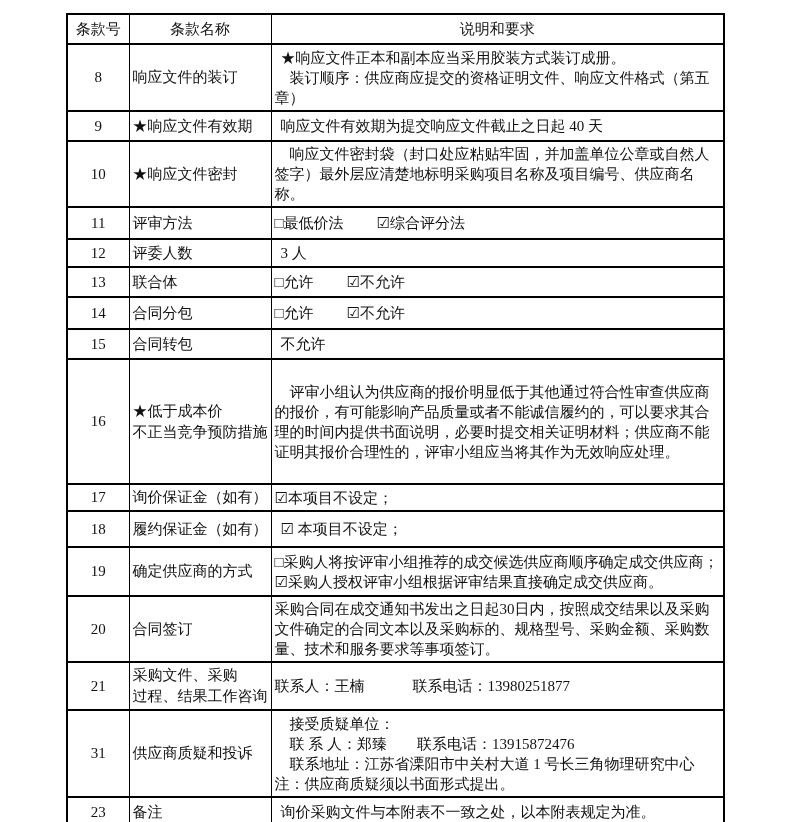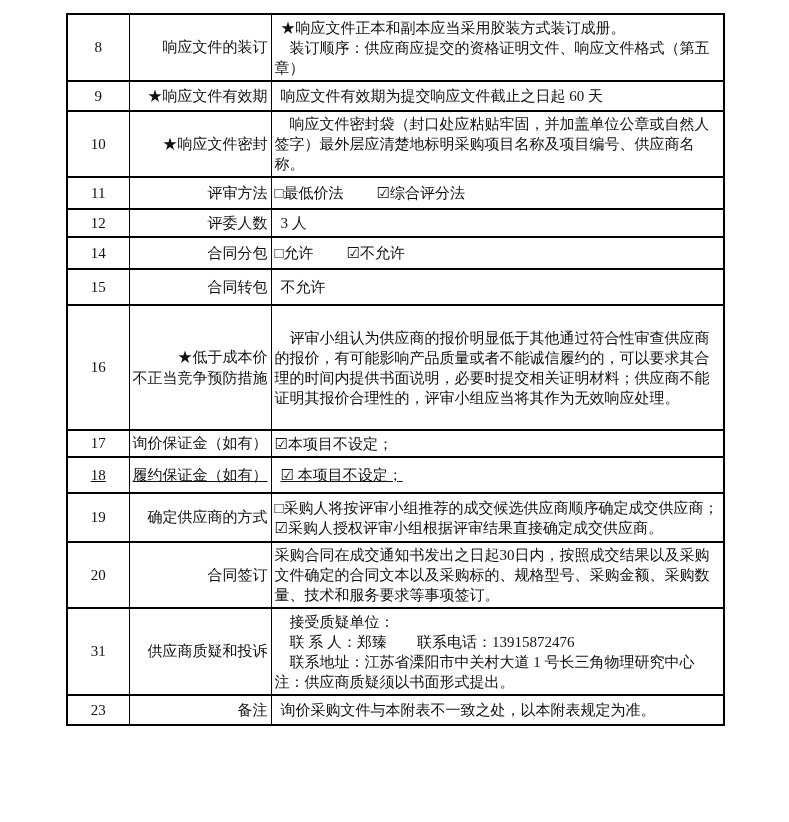--- a/index.html
+++ b/index.html
@@ -19,21 +19,21 @@
     border-top-width:2px;border-bottom-width:2px;
     vertical-align:middle;
     font-weight:normal;
     font-size:15px;
     padding:2px 3px;
   }
   col.c-no{width:62px;}
   col.c-name{width:142px;}
   col.c-desc{width:453px;}
   td.no{text-align:center;}
-  td.name{text-align:right;white-space:pre-line;line-height:21px;padding:1px 2px;}
+  td.name{text-align:left;white-space:pre-line;line-height:21px;padding:1px 2px;}
   td.desc{text-align:left;font-size:16px;line-height:20px;padding:2px 5px 2px 4px;}
   th.hdr{text-align:center;font-size:15px;}
   .ind{text-indent:1em;}
   .ind-sm{text-indent:0.4em;}
   .lh-wide{line-height:31px;}
   .bold{font-weight:bold;}
   .opt-gap{margin-right:2.2em;}
   .contact-gap{margin-right:3.2em;}
 </style>
 </head>
@@ -41,35 +41,40 @@
 
 <div class="page">
   <table class="doc">
     <colgroup>
         <col class="c-no">
         <col class="c-name">
         <col class="c-desc">
       </colgroup>
 
     <tbody>
+        <tr style="height:30px;">
+      <th class="hdr">条款号</th>
+      <th class="hdr">条款名称</th>
+      <th class="hdr">说明和要求</th>
+    </tr>
 
     <tr style="height:67px;">
       <td class="no">8</td>
       <td class="name">响应文件的装订</td>
       <td class="desc">
         <div class="ind-sm">★响应文件正本和副本应当采用胶装方式装订成册。</div>
         <div class="ind">装订顺序：供应商应提交的资格证明文件、响应文件格式（第五章）</div>
       </td>
     </tr>
 
     <tr style="height:30px;">
       <td class="no">9</td>
       <td class="name">★响应文件有效期</td>
       <td class="desc">
-        <div class="ind-sm">响应文件有效期为提交响应文件截止之日起 60 天</div>
+        <div class="ind-sm">响应文件有效期为提交响应文件截止之日起 40 天</div>
       </td>
     </tr>
 
     <tr style="height:65px;">
       <td class="no">10</td>
       <td class="name">★响应文件密封</td>
       <td class="desc">
         <div class="ind">响应文件密封袋（封口处应粘贴牢固，并加盖单位公章或自然人签字）最外层应清楚地标明采购项目名称及项目编号、供应商名称。</div>
       </td>
     </tr>
@@ -83,30 +88,37 @@
     </tr>
 
     <tr style="height:28px;">
       <td class="no">12</td>
       <td class="name">评委人数</td>
       <td class="desc">
         <div class="ind-sm">3 人</div>
       </td>
     </tr>
 
+    <tr style="height:30px;">
+      <td class="no">13</td>
+      <td class="name">联合体</td>
+      <td class="desc">
+        <span class="opt-gap">□允许</span><span>☑不允许</span>
+      </td>
+    </tr>
 
     <tr style="height:32px;margin-top:40px;">
       <td class="no">14</td>
       <td class="name">合同分包</td>
       <td class="desc">
         <span class="opt-gap">□允许</span><span>☑不允许</span>
       </td>
     </tr>
 
-    <tr style="height:36px;">
+    <tr style="height:30px;">
       <td class="no">15</td>
       <td class="name">合同转包</td>
       <td class="desc">
         <div class="ind-sm">不允许</div>
       </td>
     </tr>
 
     <tr style="height:125px;">
       <td class="no">16</td>
       <td class="name">★低于成本价
@@ -117,21 +129,21 @@
     </tr>
 
     <tr style="height:25px;margin-left:32px;">
       <td class="no">17</td>
       <td class="name">询价保证金（如有）</td>
       <td class="desc bold">
         <div>☑本项目不设定；</div>
       </td>
     </tr>
 
-    <tr style="height:36px;text-decoration:underline;">
+    <tr style="height:36px;">
       <td class="no">18</td>
       <td class="name">履约保证金（如有）</td>
       <td class="desc bold">
         <div class="ind-sm">☑ 本项目不设定；</div>
       </td>
     </tr>
 
     <tr style="height:49px;border-radius:13px;">
       <td class="no">19</td>
       <td class="name">确定供应商的方式</td>
@@ -142,20 +154,28 @@
     </tr>
 
     <tr style="height:61px;">
       <td class="no">20</td>
       <td class="name">合同签订</td>
       <td class="desc">
         <div>采购合同在成交通知书发出之日起30日内，按照成交结果以及采购文件确定的合同文本以及采购标的、规格型号、采购金额、采购数量、技术和服务要求等事项签订。</div>
       </td>
     </tr>
 
+    <tr style="height:42px;">
+      <td class="no">21</td>
+      <td class="name">采购文件、采购
+过程、结果工作咨询</td>
+      <td class="desc">
+        <span class="contact-gap ind-sm">联系人：王楠</span><span>联系电话：13980251877</span>
+      </td>
+    </tr>
 
     <tr style="height:87px;">
       <td class="no">31</td>
       <td class="name">供应商质疑和投诉</td>
       <td class="desc">
         <div class="ind">接受质疑单位：</div>
         <div class="ind">联 系 人：郑臻　　联系电话：13915872476</div>
         <div class="ind">联系地址：江苏省溧阳市中关村大道 1 号长三角物理研究中心</div>
         <div>注：供应商质疑须以书面形式提出。</div>
       </td>

